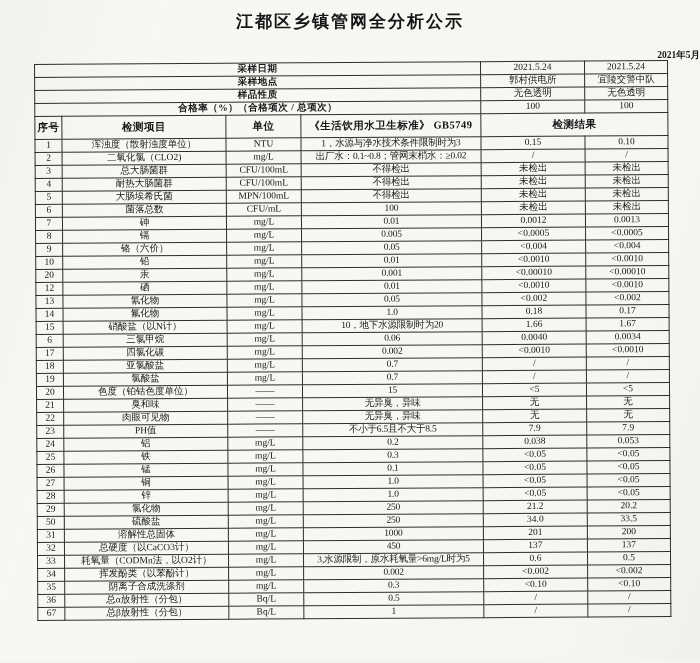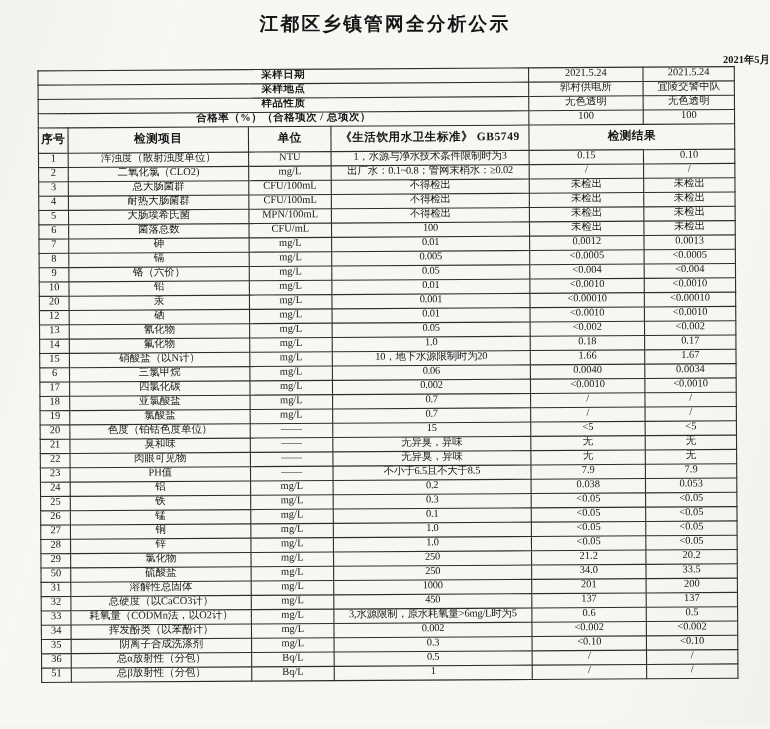--- a/index.html
+++ b/index.html
@@ -412,21 +412,21 @@
           </tr>
           <tr>
             <td class="c-no">36</td>
             <td class="c-item">总α放射性（分包）</td>
             <td class="c-unit">Bq/L</td>
             <td class="c-std">0.5</td>
             <td class="c-res">/</td>
             <td class="c-res">/</td>
           </tr>
           <tr>
-            <td class="c-no">51</td>
+            <td class="c-no">67</td>
             <td class="c-item">总β放射性（分包）</td>
             <td class="c-unit">Bq/L</td>
             <td class="c-std">1</td>
             <td class="c-res">/</td>
             <td class="c-res">/</td>
           </tr>
         </tbody>
     </table>
   </div>
 </div>

